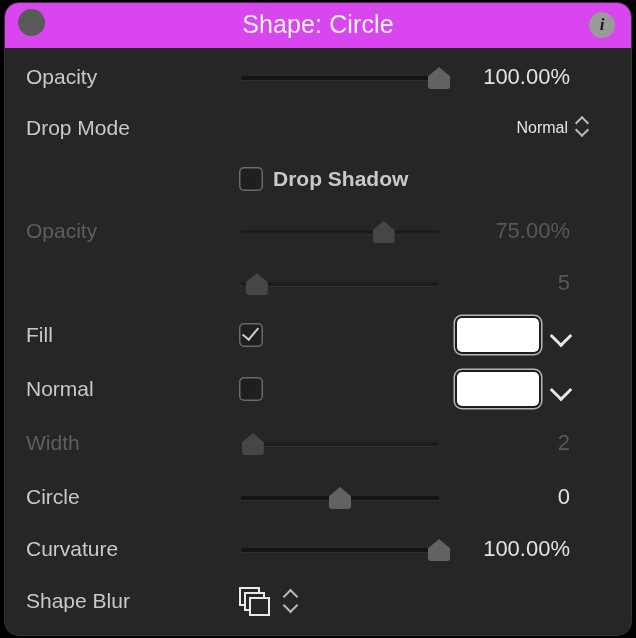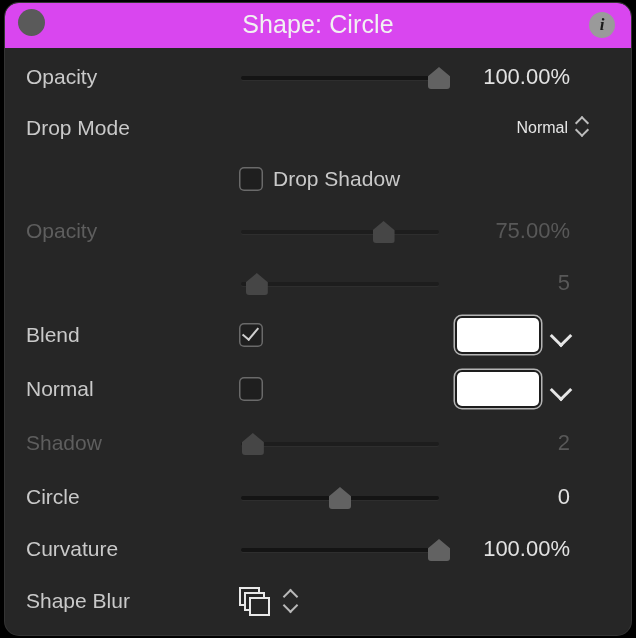--- a/index.html
+++ b/index.html
@@ -162,20 +162,21 @@
   }
 
   .inline-label {
     position: absolute;
     left: 268px;
     top: 0;
     height: 54px;
     line-height: 54px;
     font-size: 21px;
     color: #c9c9c9;
+    font-weight: bold;
   }
 
   
   .popup {
     position: absolute;
     right: 41px;
     top: 0;
     height: 54px;
     line-height: 54px;
     font-size: 16px;
@@ -304,37 +305,37 @@
 
     <div class="row disabled" style="top:208px">
       <div class="slider">
         <div class="track"></div>
         <div class="thumb" style="left:8%"></div>
       </div>
       <div class="value">5</div>
     </div>
 
     <div class="row" style="top:260px">
-      <div class="label">Blend</div>
+      <div class="label">Fill</div>
       <div class="checkbox">
           <span class="tick"></span>
         </div>
       <div class="colorwell"></div>
       <div class="chev-down"></div>
     </div>
 
     <div class="row" style="top:314px">
       <div class="label">Normal</div>
       <div class="checkbox unchecked"></div>
       <div class="colorwell"></div>
       <div class="chev-down"></div>
     </div>
 
     <div class="row disabled" style="top:368px">
-      <div class="label">Shadow</div>
+      <div class="label">Width</div>
       <div class="slider">
         <div class="track"></div>
         <div class="thumb" style="left:6%"></div>
       </div>
       <div class="value">2</div>
     </div>
 
     <div class="row" style="top:422px">
       <div class="label">Circle</div>
       <div class="slider">

